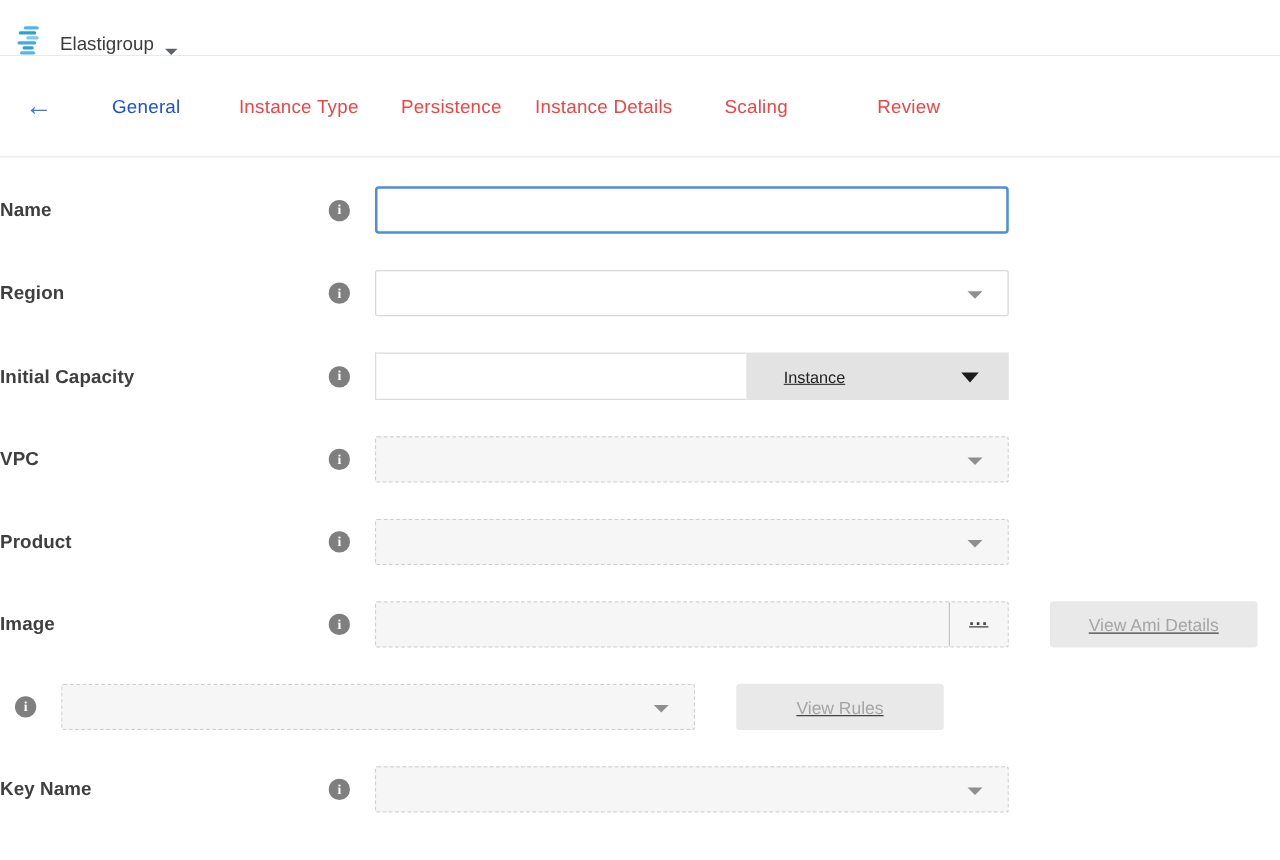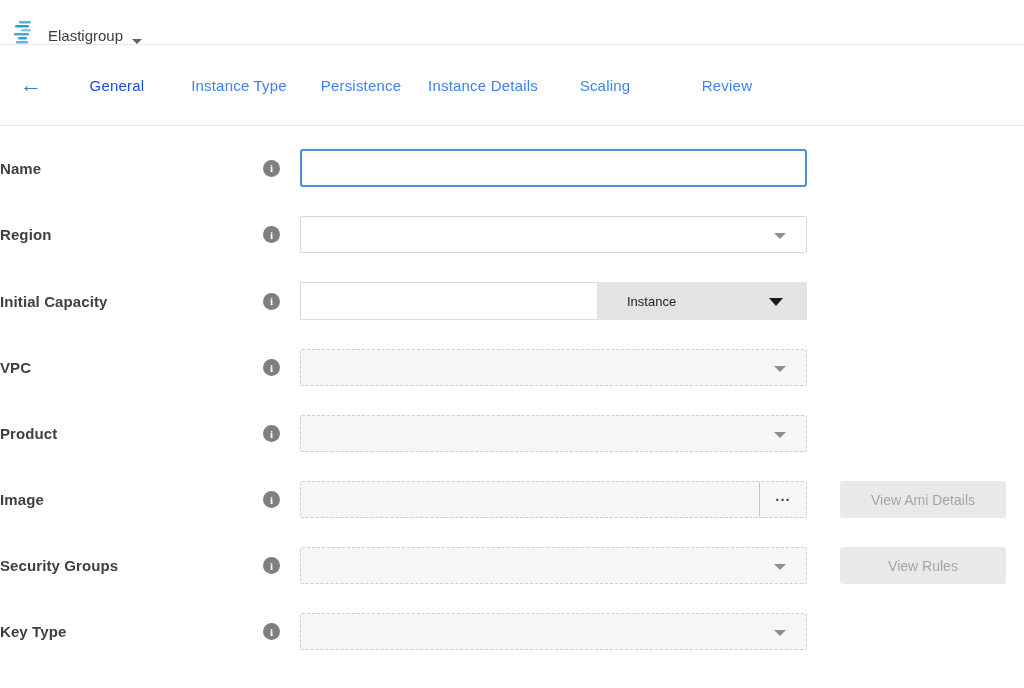--- a/index.html
+++ b/index.html
@@ -24,39 +24,39 @@
     height: 81px; display: flex; align-items: center;
     border-bottom: 1px solid #e9e9e9; background: #fff;
   }
   .back-btn {
     margin-left: 18px; width: 26px; height: 26px;
     display: flex; align-items: center; justify-content: center;
     color: #3b78d8; font-size: 22px; line-height: 1; cursor: pointer;
   }
   .tabs { display: flex; margin-left: 12px; }
   .tab {
-    width: 122px; text-align: center; font-size: 15px; color: #3b82f6;
+    width: 122px; text-align: center; font-size: 15px; color: #ef4444;
     letter-spacing: 0.2px; cursor: pointer; white-space: nowrap;
   }
   .tab.active { color: #1d4ed8; }
 
   
   .form-area { padding-top: 23px; }
   .row { display: flex; align-items: center; margin-bottom: 29px; }
   .row-label {
     width: 251px; text-align: left; font-size: 15px; font-weight: bold; color: #3f3f3f;
     letter-spacing: 0.1px;
   }
   .info-icon {
     margin-left: 12px; width: 17px; height: 17px; flex: 0 0 17px; border-radius: 50%;
     background: #7f7f7f; color: #ffffff; font-size: 11px; font-weight: bold;
     font-family: "Liberation Serif", serif;
     display: flex; align-items: center; justify-content: center; cursor: pointer;
   }
-  .field-area { margin-left: 20px; display: flex; align-items: flex-start; }
+  .field-area { margin-left: 20px; display: flex; align-items: flex-start; text-decoration: underline; }
 
   .text-input {
     width: 507px; height: 38px; border: 2px solid #4a8fd7; border-radius: 3px;
     outline: none; font-size: 14px; padding: 0 10px; background: #fff; color: #333;
   }
   .select {
     position: relative; width: 507px; height: 37px;
     border: 1px solid #d8d8d8; border-radius: 2px; background: #fff; cursor: pointer;
   }
   .select.disabled {
@@ -191,32 +191,31 @@
     <div class="field-area">
       <div class="image-box">
         <div class="image-input"></div>
         <div class="ellipsis-btn">...</div>
       </div>
       <button class="side-btn">View Ami Details</button>
     </div>
   </div>
 
   <div class="row">
-    <span class="row-label">Security Groups</span>
     <span class="info-icon">i</span>
     <div class="field-area">
       <div class="select disabled">
         <span class="caret"></span>
       </div>
       <button class="side-btn">View Rules</button>
     </div>
   </div>
 
   <div class="row">
-    <span class="row-label">Key Type</span>
+    <span class="row-label">Key Name</span>
     <span class="info-icon">i</span>
     <div class="field-area">
       <div class="select disabled">
         <span class="caret"></span>
       </div>
     </div>
   </div>
 
 </main>
 

